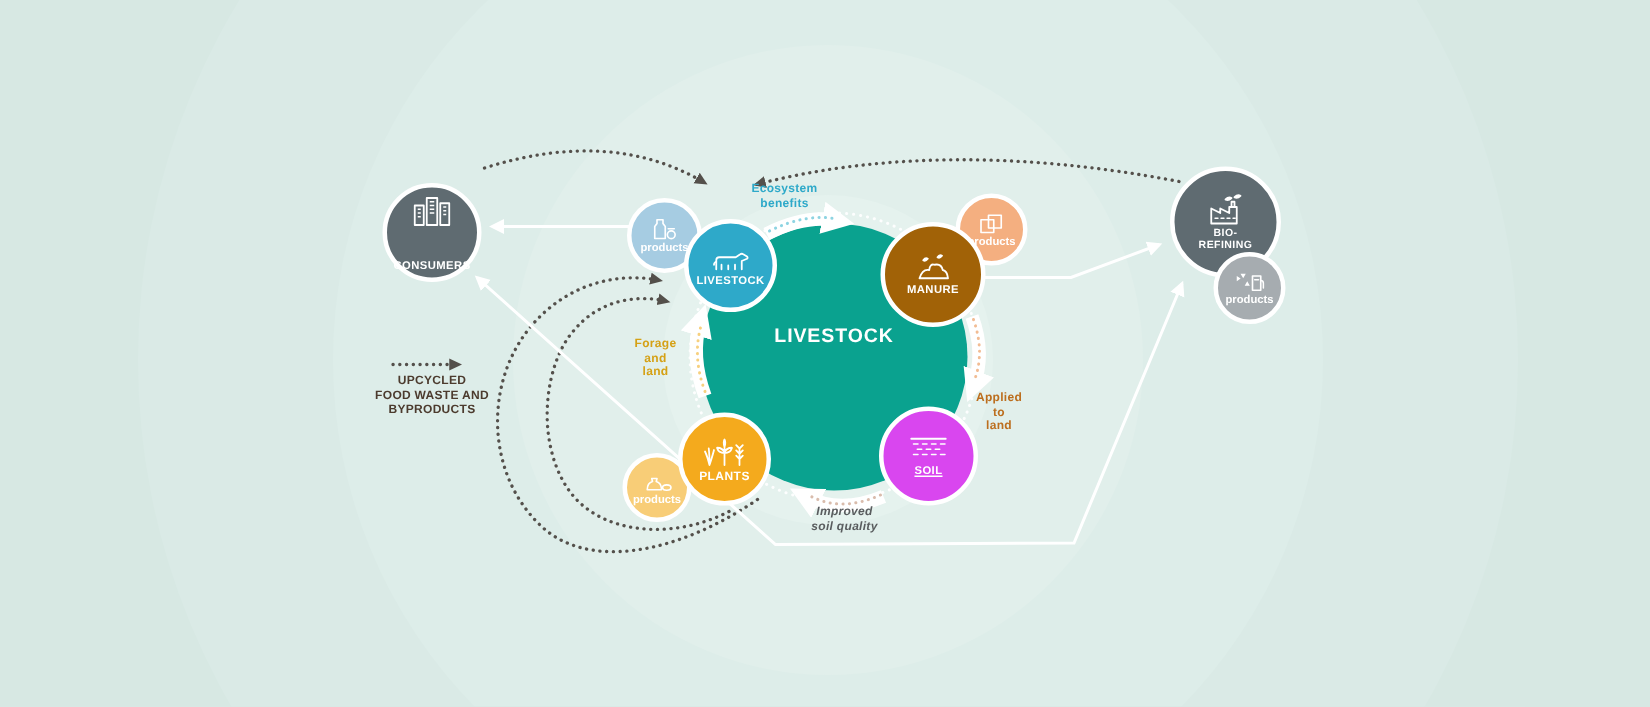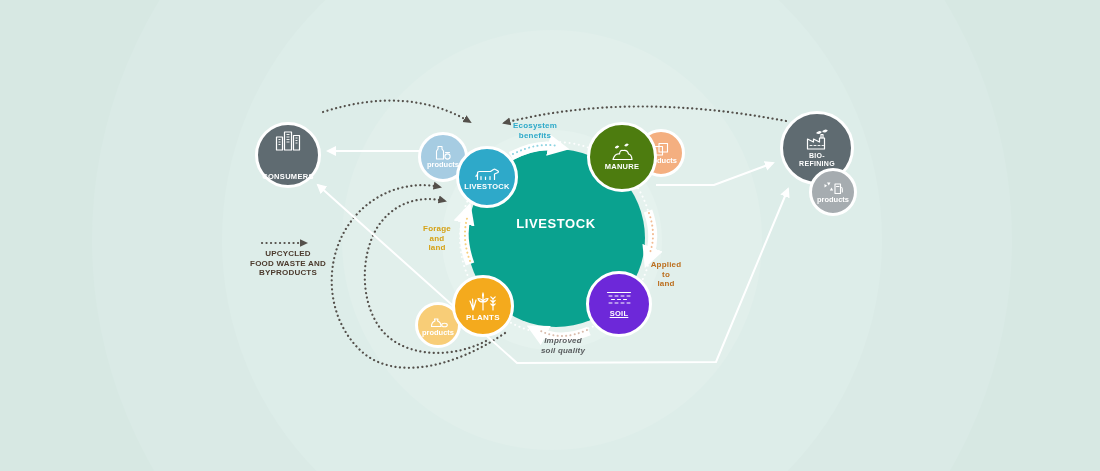--- a/index.html
+++ b/index.html
@@ -14,36 +14,36 @@
   .node{position:absolute;box-sizing:border-box;border:3px solid #fff;border-radius:50%;
         display:flex;flex-direction:column;align-items:center;justify-content:center;
         color:#fff;text-align:center;}
   .node .lbl{font-weight:700;letter-spacing:.3px;}
   .node svg{display:block;}
   #consumers{left:255px;top:122px;width:66px;height:66px;background:#5F6B71;}
   #consumers .lbl{font-size:7.5px;margin-top:20px;}
   #products-livestock{left:418px;top:132px;width:50px;height:50px;background:#A6CCE2;}
   #livestock{left:456px;top:146px;width:62px;height:62px;background:#2EA9C9;}
   #livestock .lbl{font-size:7.5px;}
-  #manure{left:587px;top:122px;width:70px;height:70px;background:#4d7c0f;}
+  #manure{left:587px;top:148px;width:70px;height:70px;background:#a16207;}
   #manure .lbl{font-size:7.5px;}
   #products-manure{left:637px;top:129px;width:48px;height:48px;background:#F4AF80;}
-  #soil{left:586px;top:271px;width:66px;height:66px;background:#6d28d9;text-decoration:underline;}
+  #soil{left:586px;top:271px;width:66px;height:66px;background:#d946ef;text-decoration:underline;}
   #soil .lbl{font-size:7.5px;margin-top:2px;}
   #plants{left:452px;top:275px;width:62px;height:62px;background:#F4AA1D;}
   #plants .lbl{font-size:8px;}
   #products-plants{left:415px;top:302px;width:46px;height:46px;background:#F8CD77;}
   #biorefining{left:780px;top:111px;width:74px;height:74px;background:#5F6B71;}
   #biorefining .lbl{font-size:7px;line-height:8px;}
   #products-bio{left:809px;top:168px;width:48px;height:48px;background:#A6ACB0;}
   .prod-lbl{font-size:7.5px;font-weight:700;margin-top:-1px;}
   .center-text{position:absolute;left:466px;top:216px;width:180px;text-align:center;
       color:#fff;font-weight:700;font-size:13px;line-height:15px;letter-spacing:.6px;}
   .ann{position:absolute;text-align:center;font-weight:700;font-size:8px;line-height:9.5px;letter-spacing:.2px;}
-  #ann-eco{left:485px;top:121px;width:100px;color:#2EA9C9;}
+  #ann-eco{left:473px;top:121px;width:100px;color:#2EA9C9;}
   #ann-applied{left:626px;top:224px;width:80px;color:#BC6E1E;margin-top:36px;}
   #ann-improved{left:513px;top:336px;width:100px;color:#595C5E;font-style:italic;}
   #ann-forage{left:407px;top:224px;width:60px;color:#D5A115;}
   #legend-text{left:228px;top:249px;width:120px;color:#4C3B2E;font-size:8px;line-height:9.5px;}
 </style>
 </head>
 <body>
 
 <div class="stage">
 

